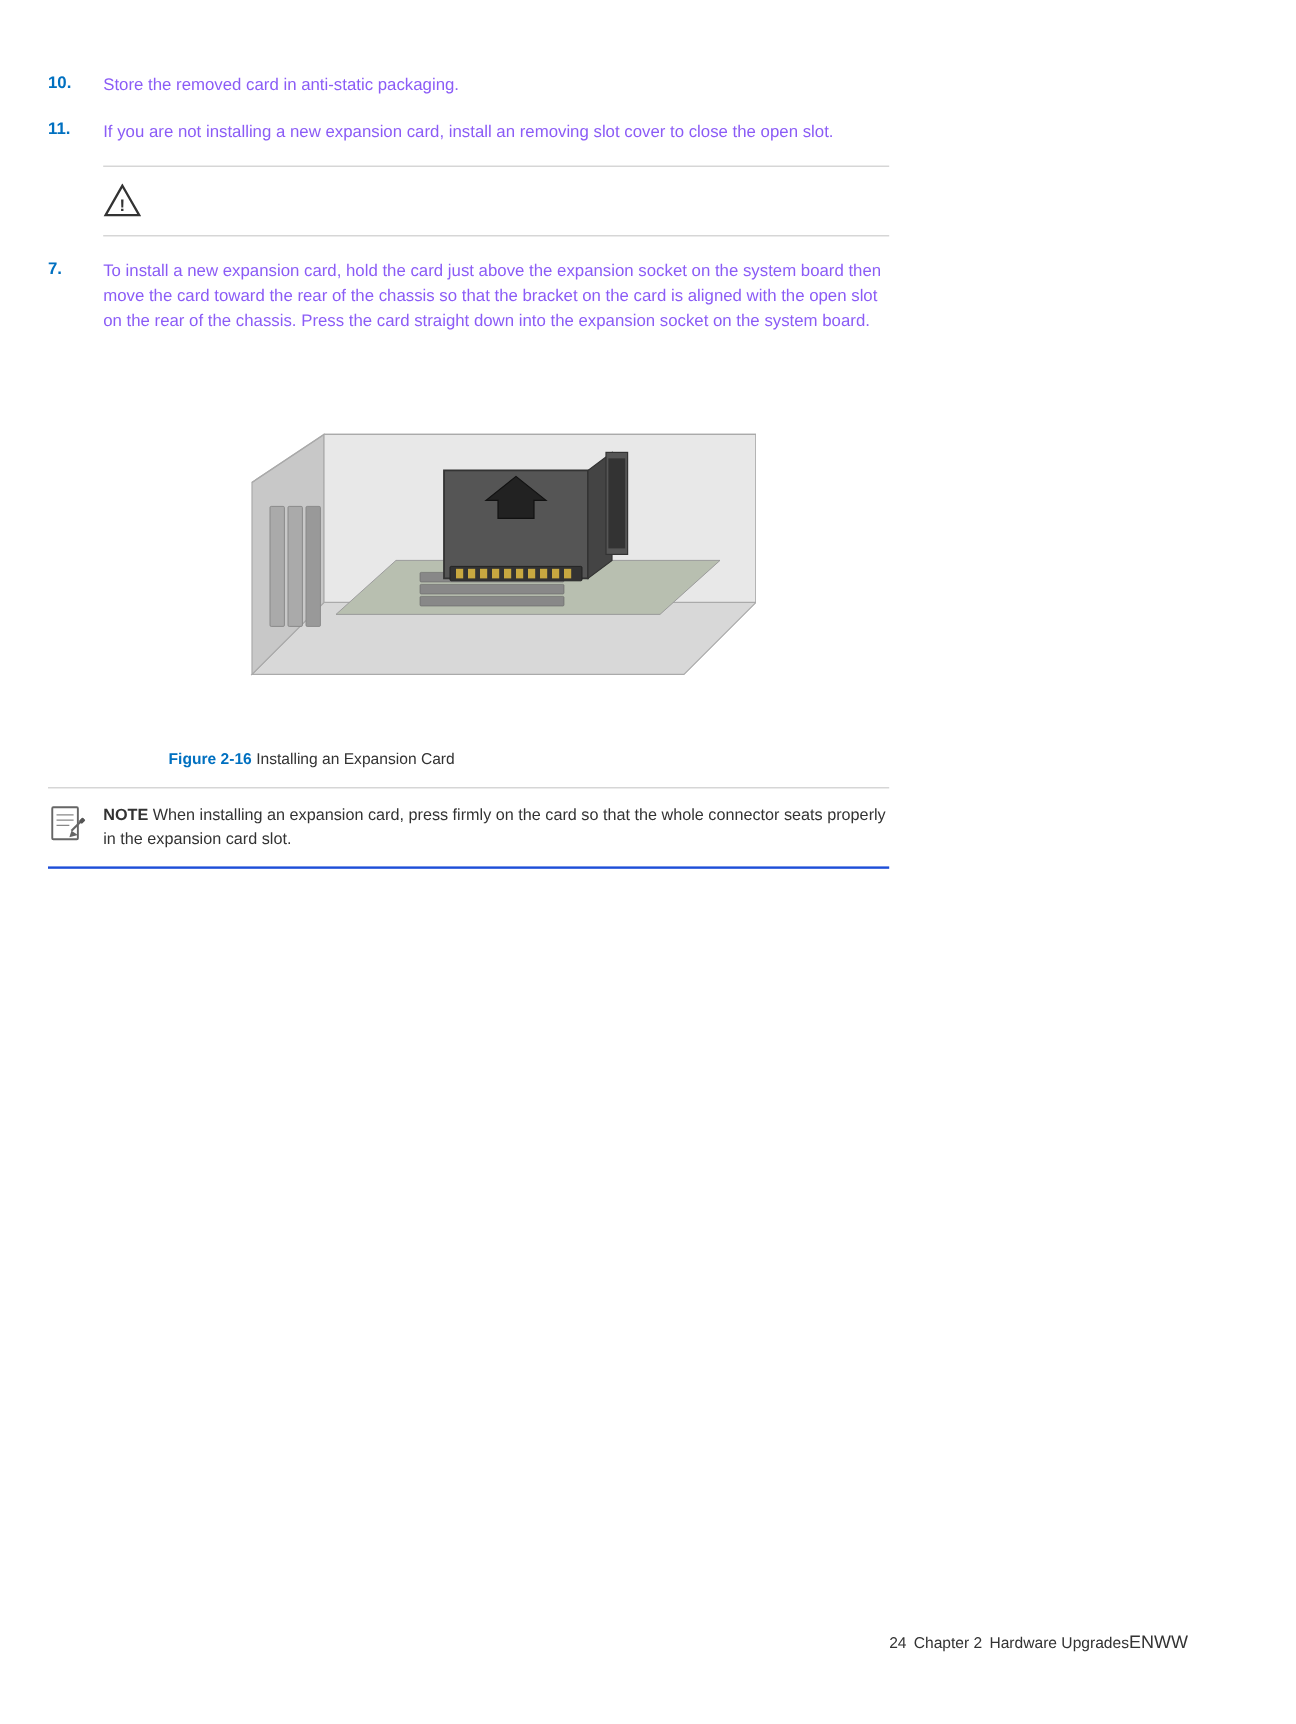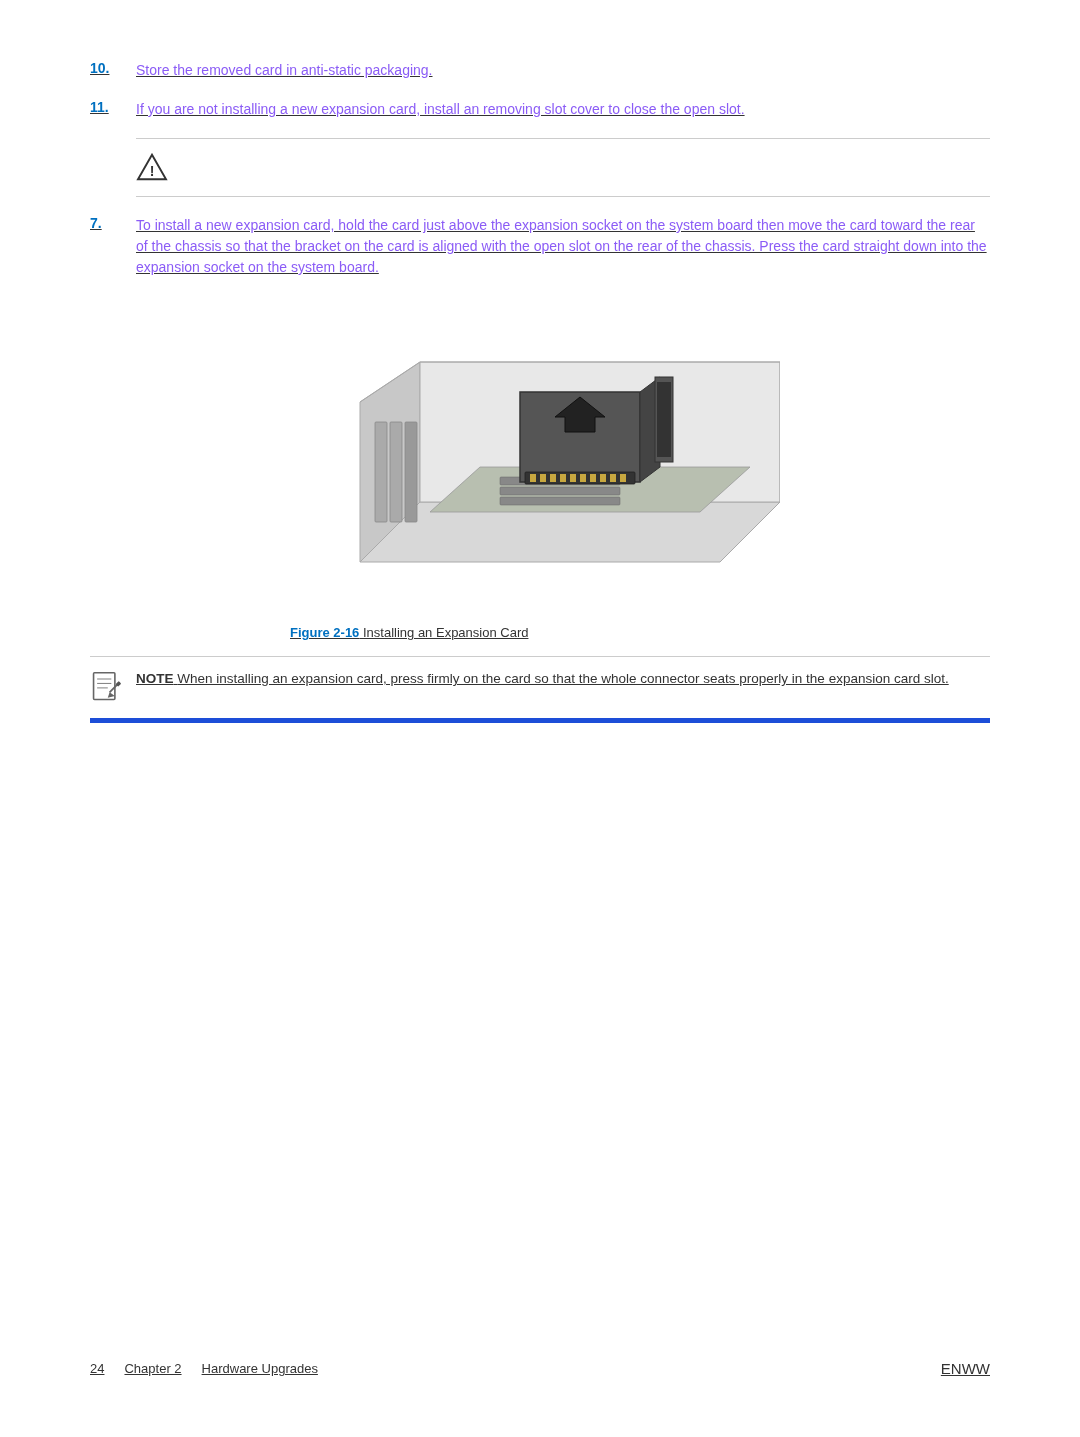--- a/index.html
+++ b/index.html
@@ -7,26 +7,25 @@
       background: #ffffff;
       font-family: Arial, Helvetica, sans-serif;
       font-size: 14px;
       color: #333333;
       width: 1080px;
       min-height: 1437px;
       position: relative;
     }
 
     .page-container {
-      padding: 60px 90px 60px 90px;
+      padding: 60px 90px 60px 40px;
       max-width: 1080px;
       min-height: 1437px;
       display: flex;
-      flex-direction: column;
-      text-decoration: underline;
+      flex-direction: row;
     }
 
     .content-area {
       flex: 1;
     }
 
     
     .step-item {
       display: flex;
       align-items: flex-start;
@@ -76,21 +75,21 @@
     }
 
     .caution-label {
       font-weight: bold;
       color: #333333;
     }
 
     
     .note-box {
       border-top: 1px solid #cccccc;
-      border-bottom: 5px solid #1d4ed8;
+      border-bottom: 2px solid #1d4ed8;
       padding: 12px 0;
       margin: 10px 0 18px 0;
       display: flex;
       align-items: flex-start;
       gap: 14px;
     }
 
     .note-icon {
       flex-shrink: 0;
       margin-top: 2px;
@@ -144,21 +143,21 @@
       align-items: center;
       border-top: none;
       margin-top: auto;
       padding-top: 20px;
       font-size: 13px;
       color: #333333;
     }
 
     .footer-left {
       display: flex;
-      gap: 20px;
+      gap: 6px;
     }
 
     .footer-right {
       font-size: 15px;
     }
   </style>
 </head>
 <body>
 
 <div class="page-container">

